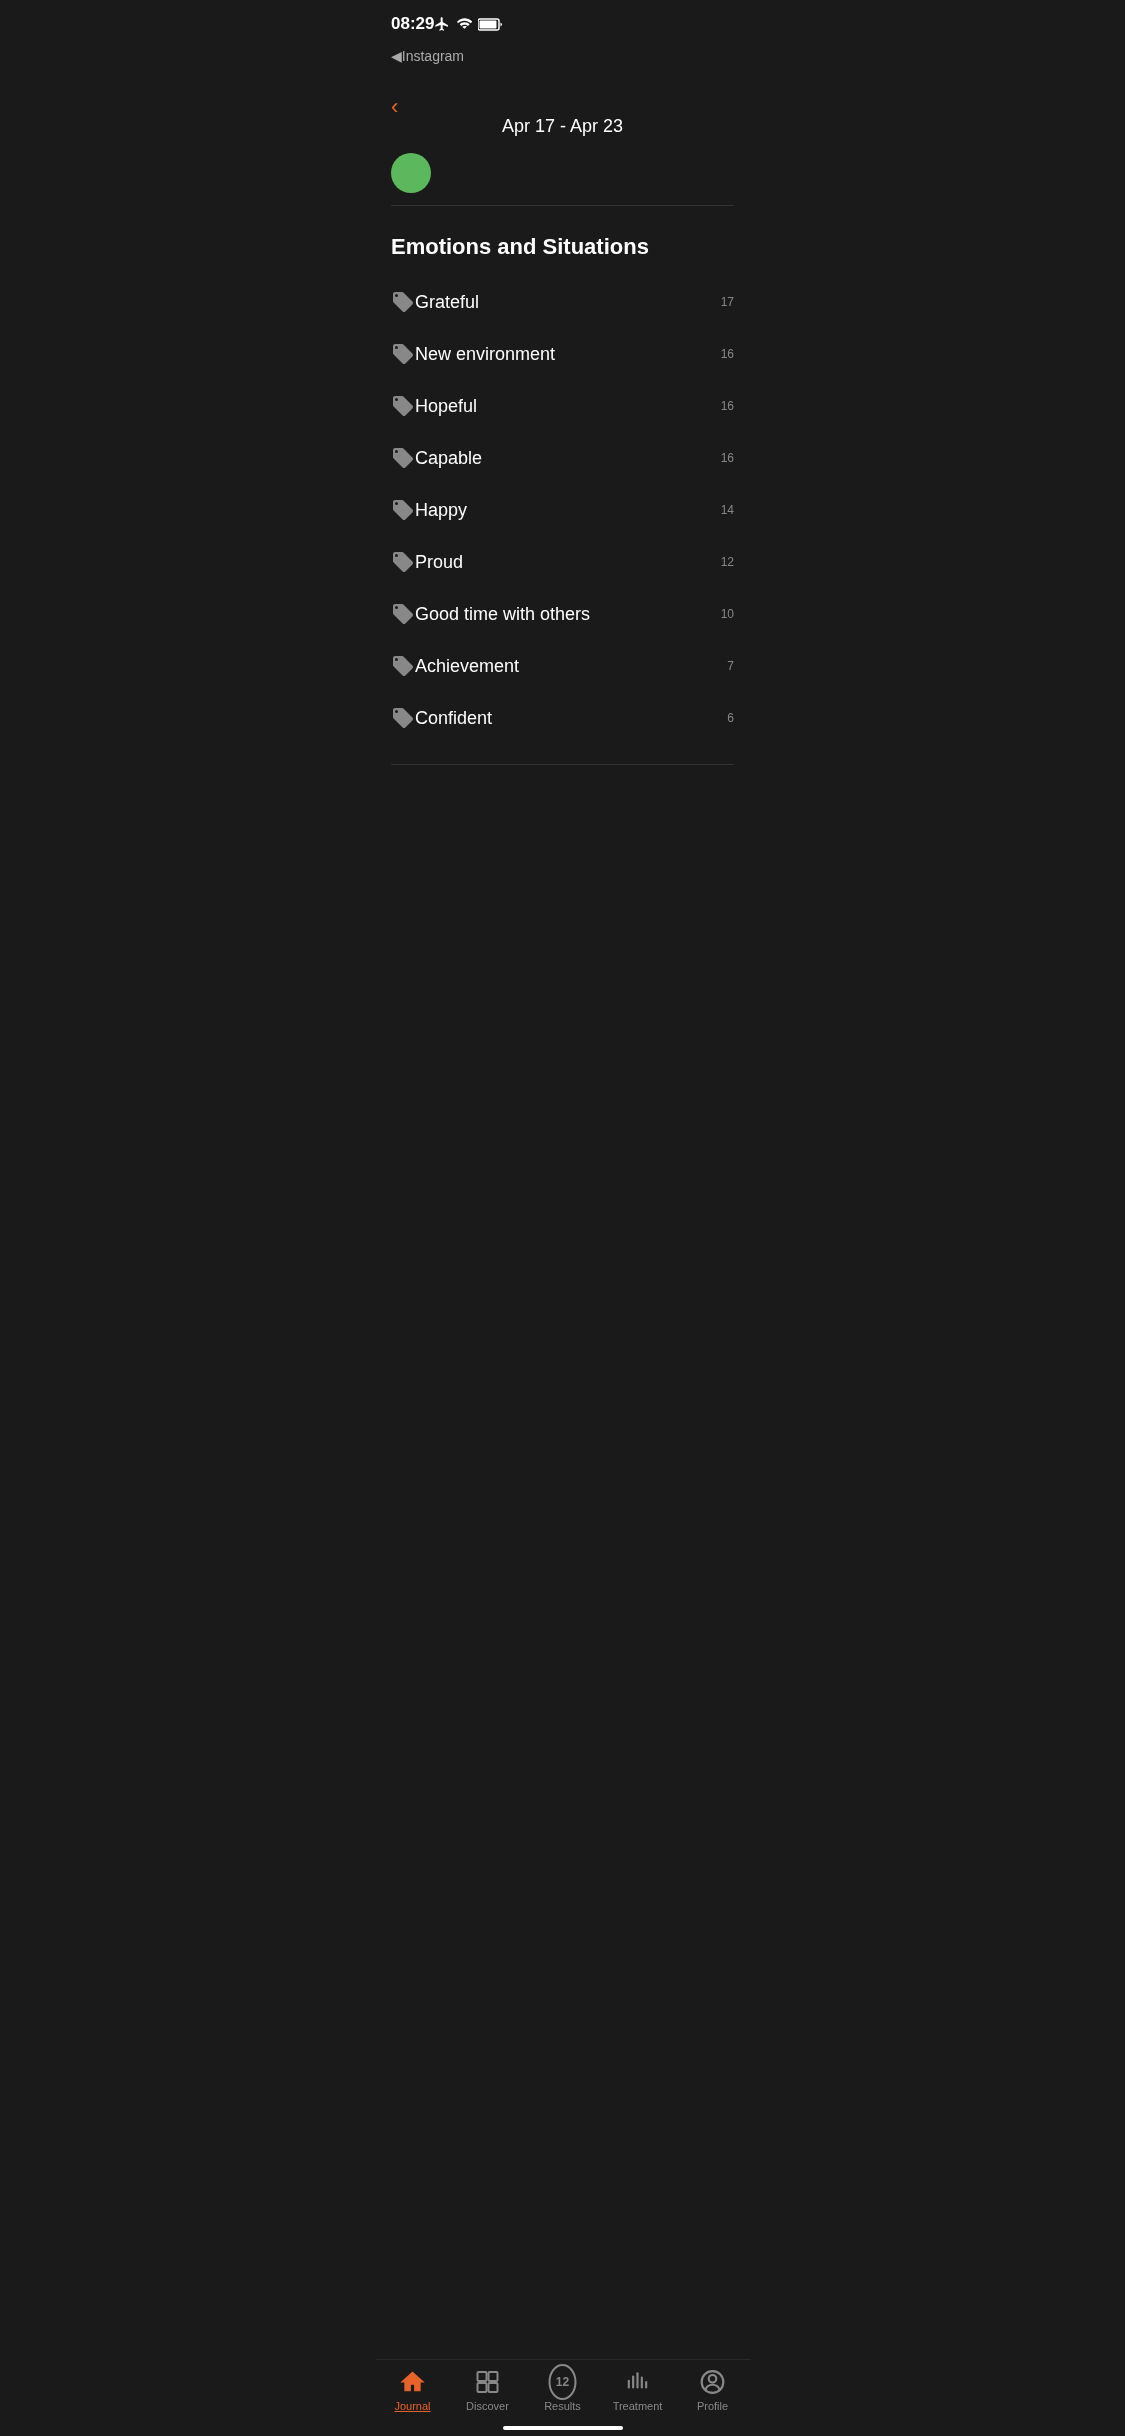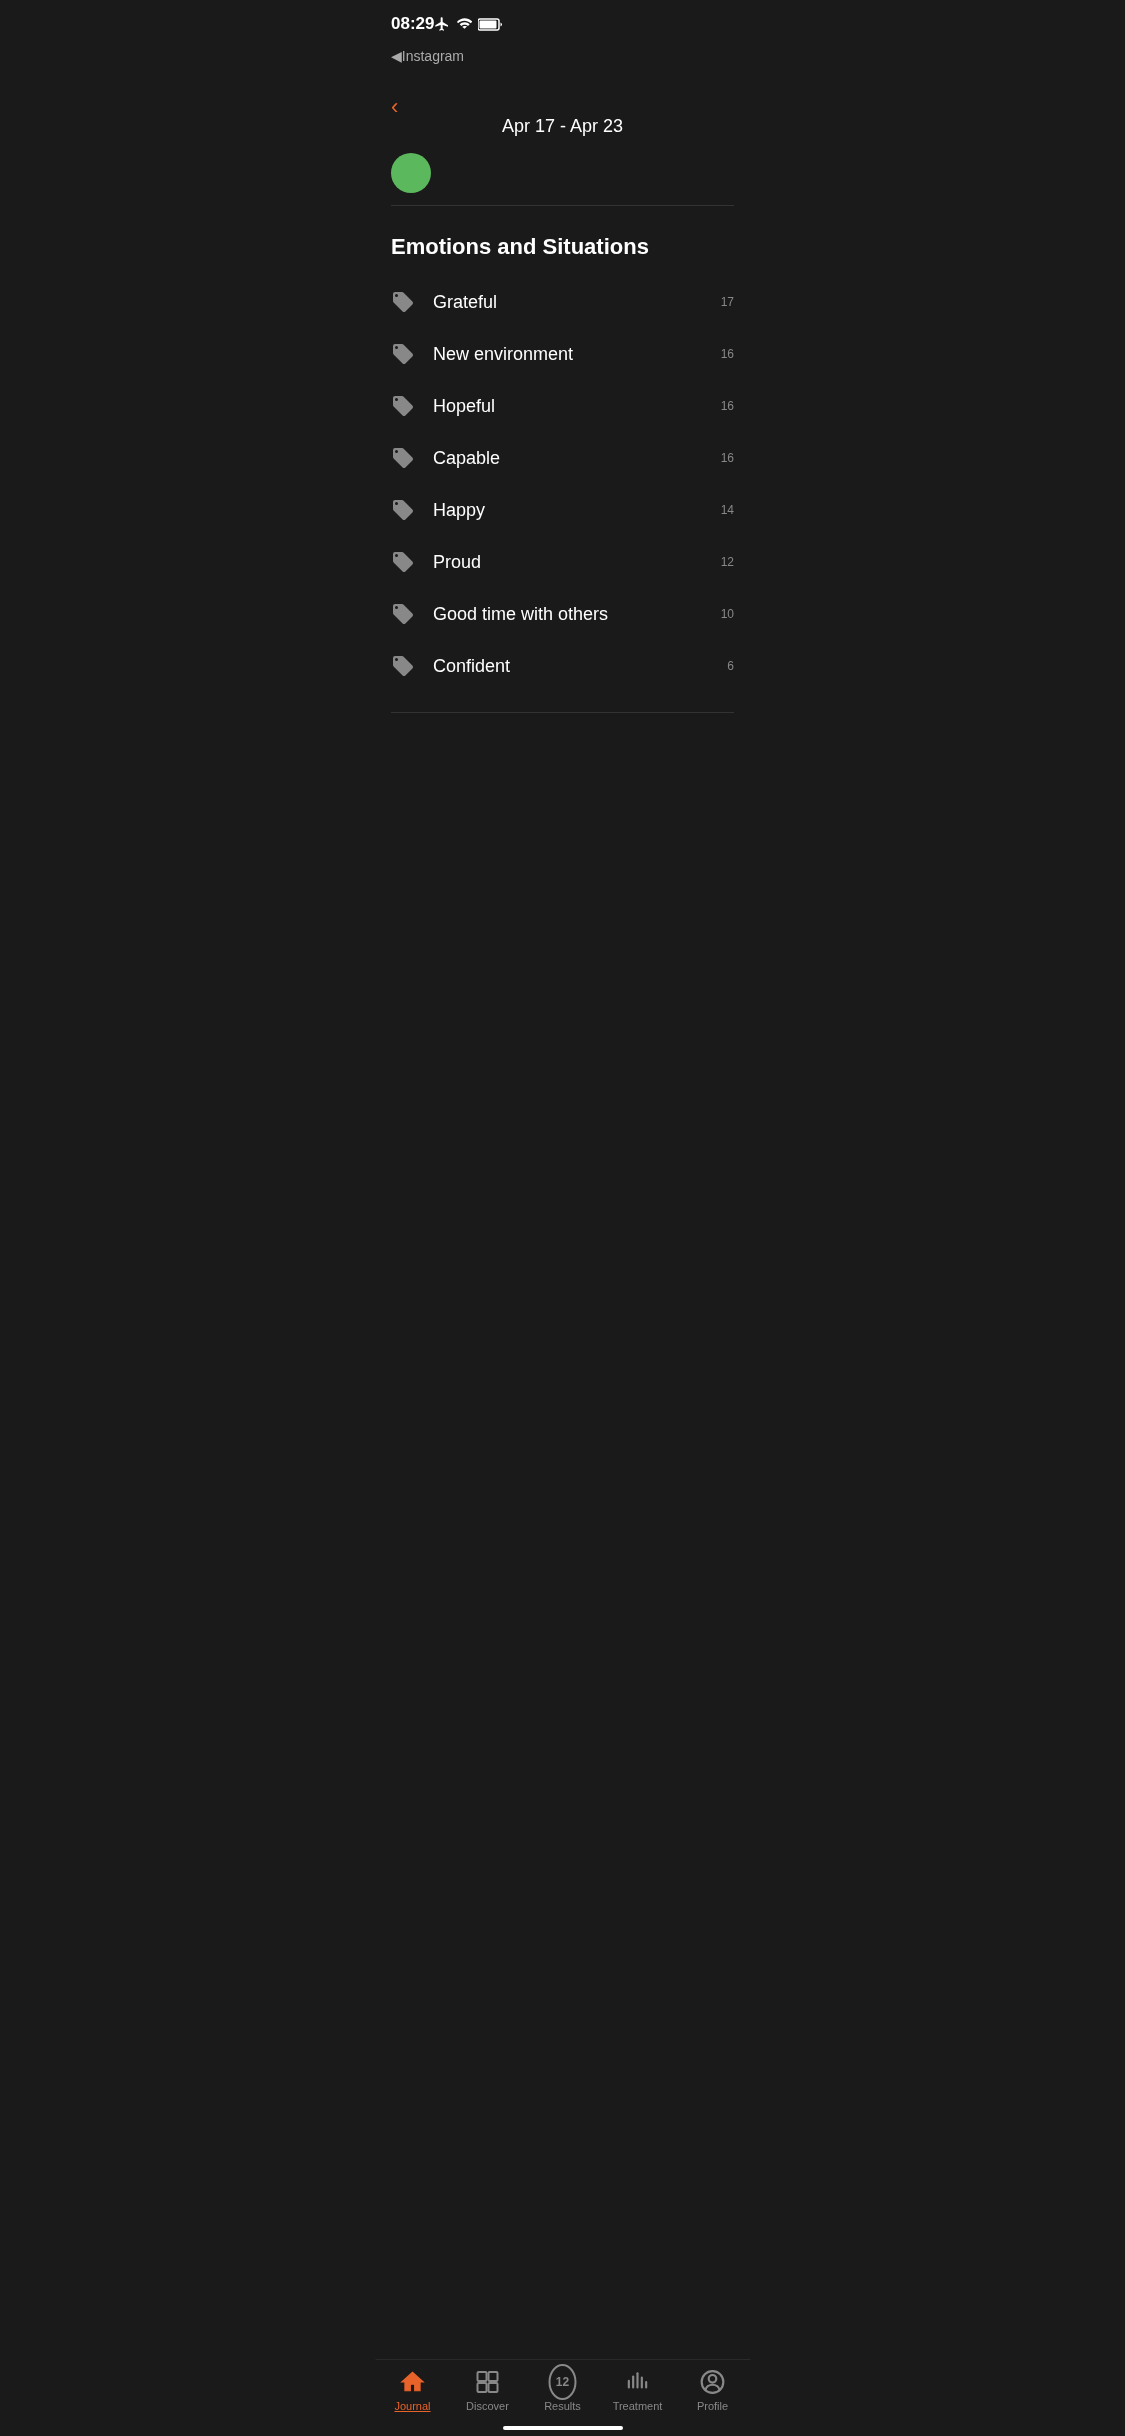--- a/index.html
+++ b/index.html
@@ -107,21 +107,21 @@
 
     
     .emotions-list {
       padding: 8px 0;
     }
 
     .emotion-item {
       display: flex;
       align-items: center;
       padding: 14px 16px;
-      gap: 18px;
+      gap: 0;
     }
 
     .emotion-label {
       flex: 1;
       font-size: 18px;
       color: #ffffff;
       font-weight: 400;
     }
 
     .emotion-count {
@@ -304,20 +304,27 @@
         <svg width="24" height="24" viewBox="0 0 24 24">
           <path d="M21.41 11.58l-9-9A2 2 0 0 0 11 2H4a2 2 0 0 0-2 2v7a2 2 0 0 0 .59 1.42l9 9A2 2 0 0 0 13 22a2 2 0 0 0 1.41-.59l7-7A2 2 0 0 0 22 13a2 2 0 0 0-.59-1.42zM5.5 7a1.5 1.5 0 1 1 0-3 1.5 1.5 0 0 1 0 3z" fill="#888888"></path>
         </svg>
         <span class="emotion-label">Good time with others</span>
         <span class="emotion-count">10</span>
       </div>
       <div class="emotion-item">
         <svg width="24" height="24" viewBox="0 0 24 24">
           <path d="M21.41 11.58l-9-9A2 2 0 0 0 11 2H4a2 2 0 0 0-2 2v7a2 2 0 0 0 .59 1.42l9 9A2 2 0 0 0 13 22a2 2 0 0 0 1.41-.59l7-7A2 2 0 0 0 22 13a2 2 0 0 0-.59-1.42zM5.5 7a1.5 1.5 0 1 1 0-3 1.5 1.5 0 0 1 0 3z" fill="#888888"></path>
         </svg>
+        <span class="emotion-label">Achievement</span>
+        <span class="emotion-count">7</span>
+      </div>
+      <div class="emotion-item">
+        <svg width="24" height="24" viewBox="0 0 24 24">
+          <path d="M21.41 11.58l-9-9A2 2 0 0 0 11 2H4a2 2 0 0 0-2 2v7a2 2 0 0 0 .59 1.42l9 9A2 2 0 0 0 13 22a2 2 0 0 0 1.41-.59l7-7A2 2 0 0 0 22 13a2 2 0 0 0-.59-1.42zM5.5 7a1.5 1.5 0 1 1 0-3 1.5 1.5 0 0 1 0 3z" fill="#888888"></path>
+        </svg>
         <span class="emotion-label">Confident</span>
         <span class="emotion-count">6</span>
       </div>
     </div>
 
   <div class="divider"></div>
 
 </div>
 
 <nav class="bottom-nav">

